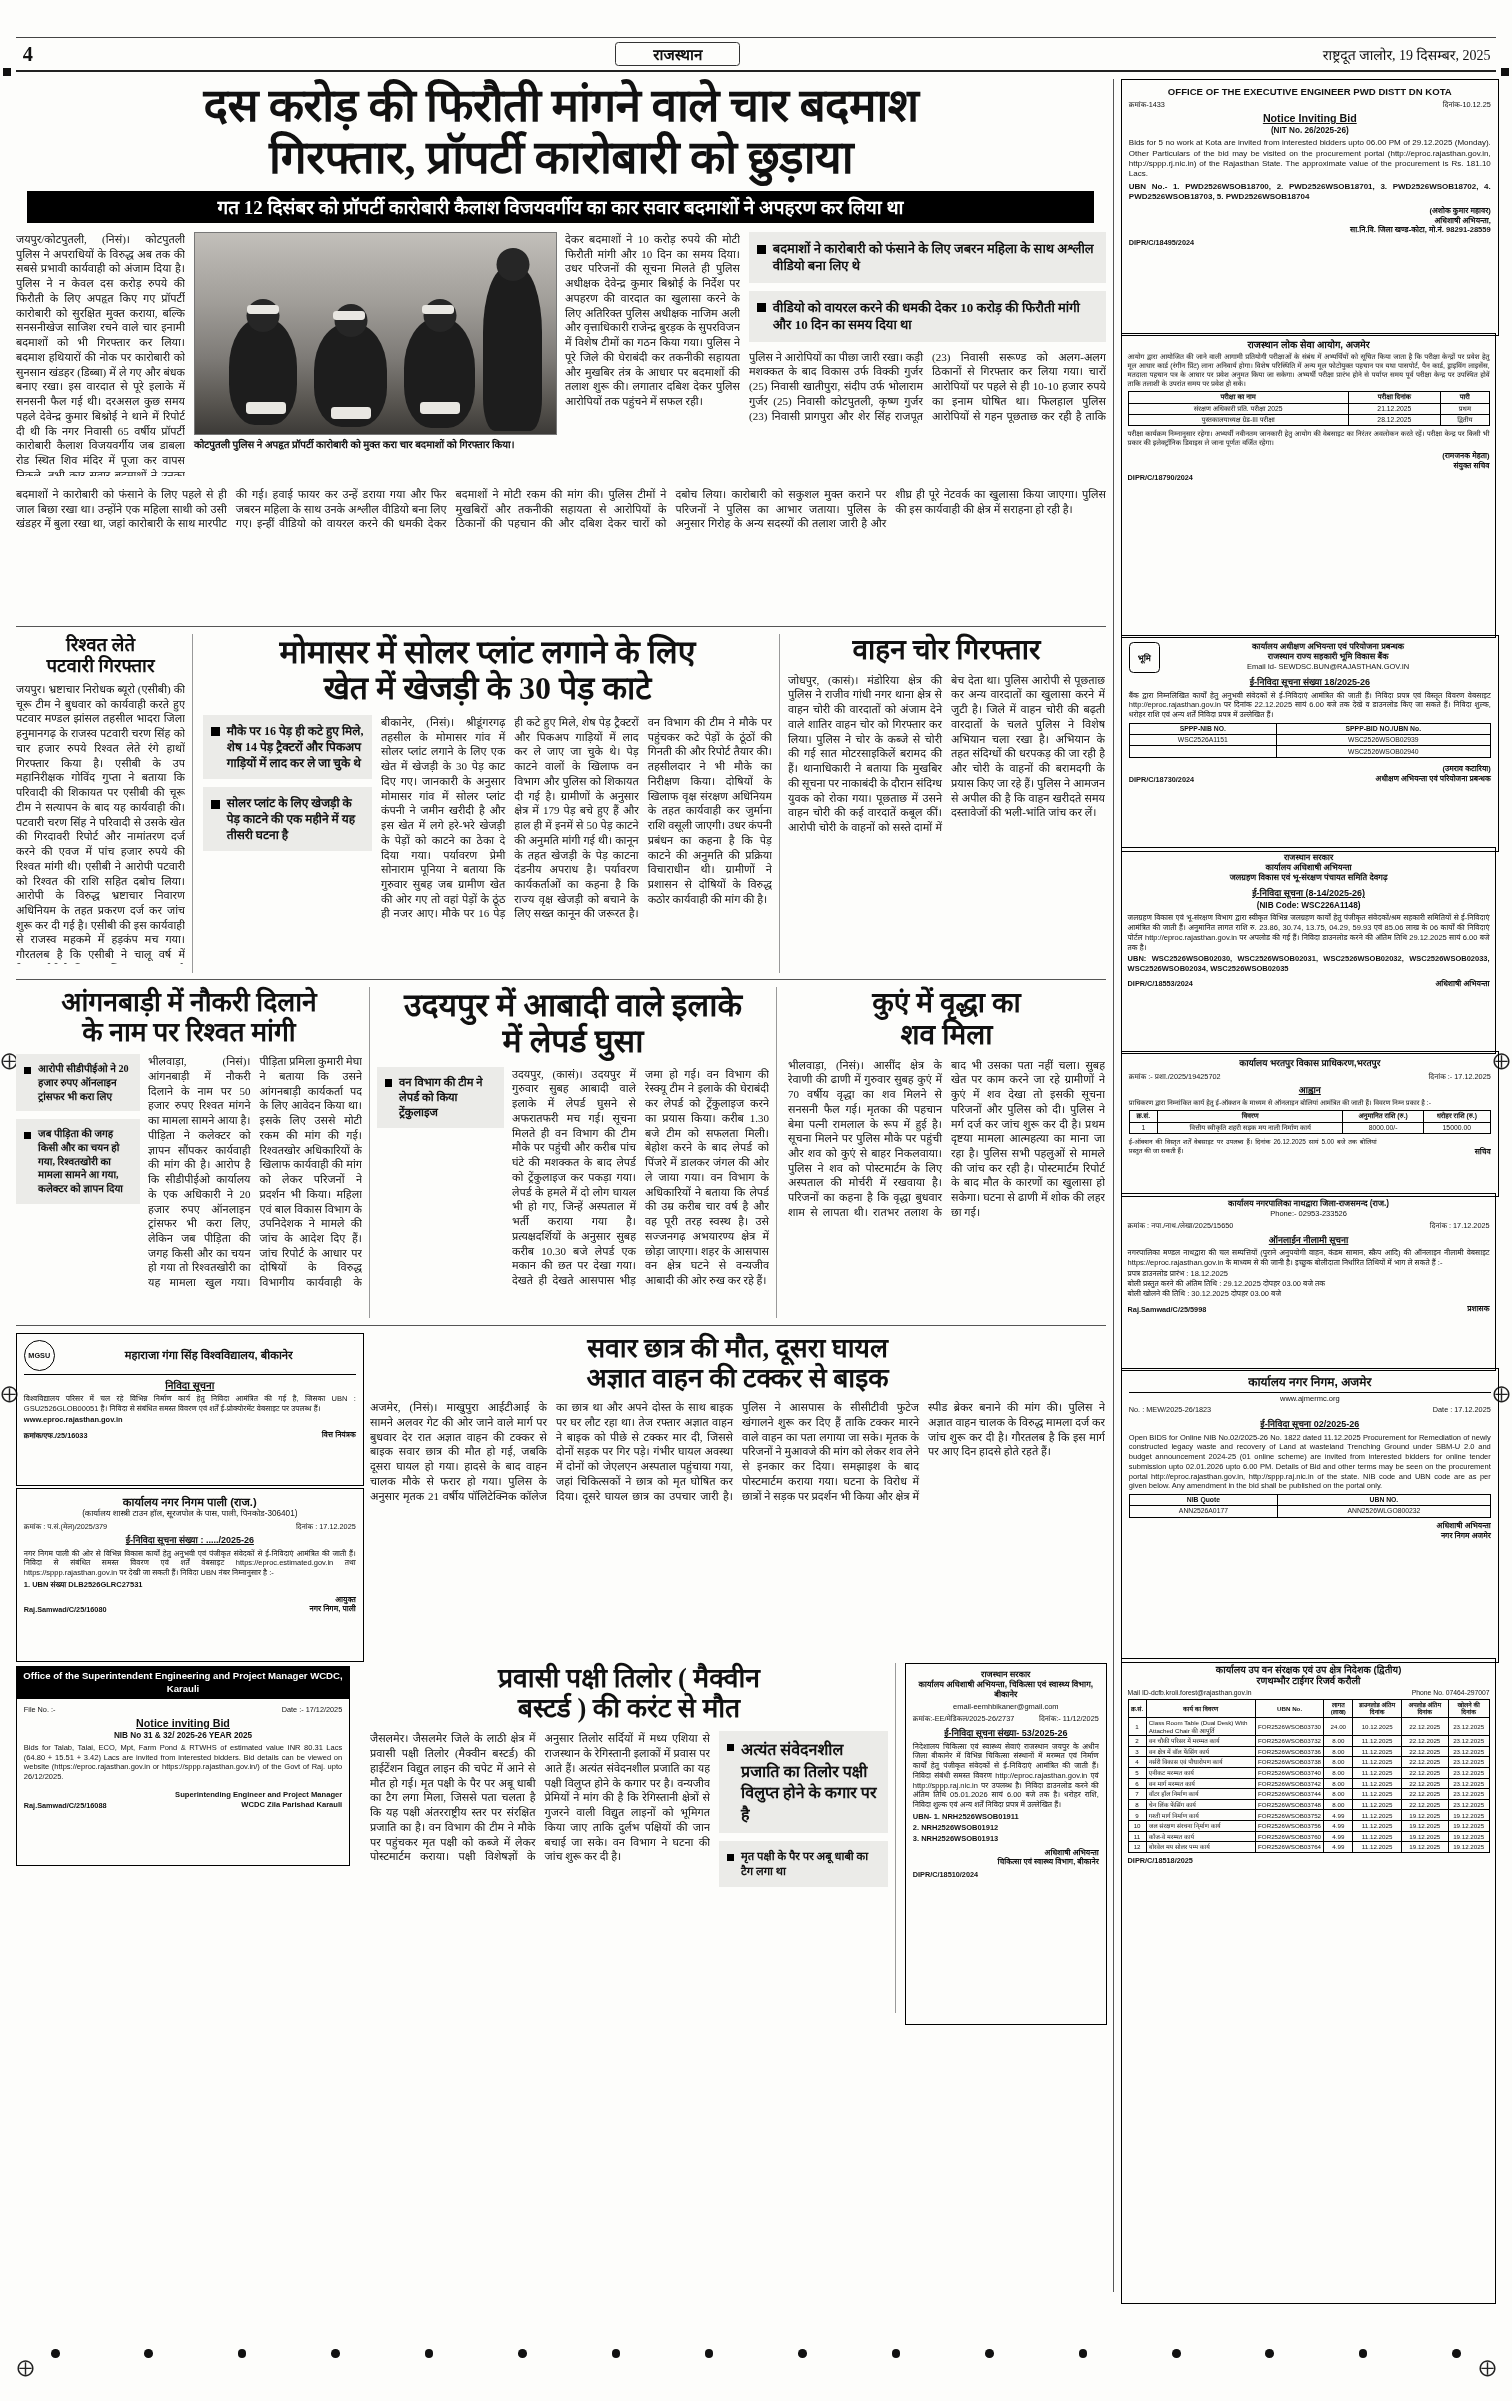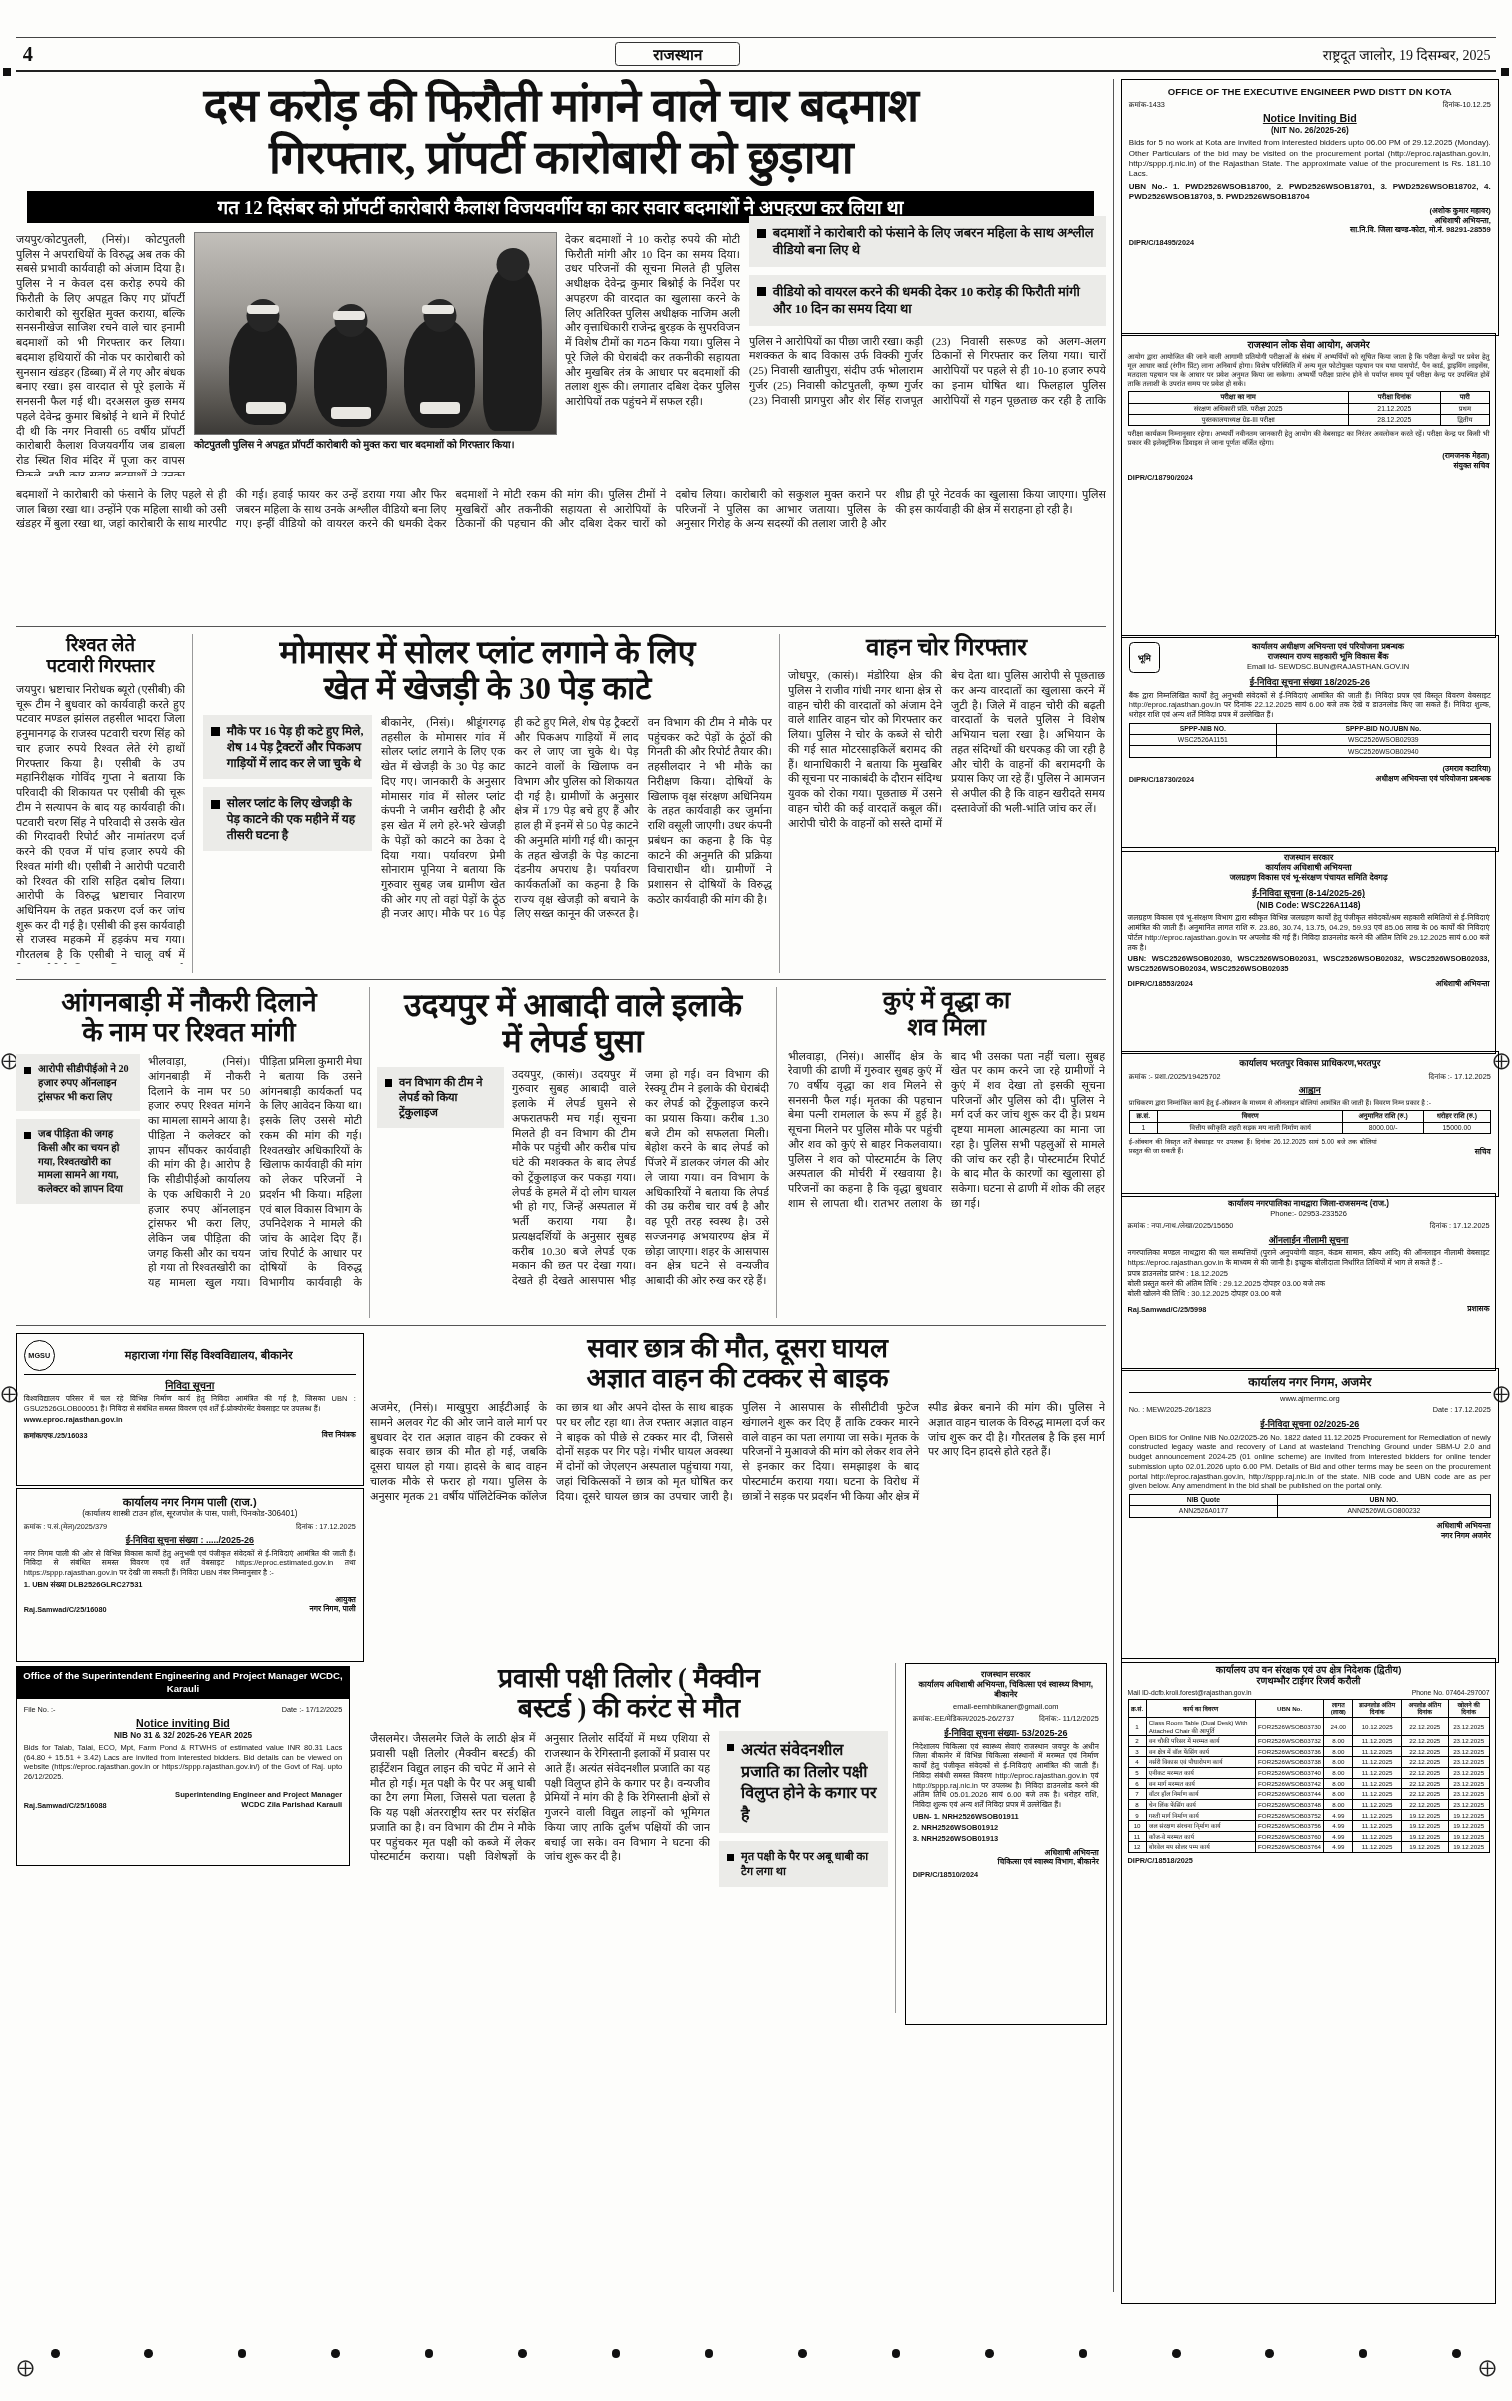--- a/index.html
+++ b/index.html
@@ -10,21 +10,21 @@
   #masthead{left:16px;top:37px;width:1480px;height:32px;border-top:0.6px solid #444;
             border-bottom:2.3px double #222;display:flex;align-items:center;justify-content:space-between;}
   #pageno{font-size:20.3px;font-weight:bold;padding-left:6.8px;}
   #section-box{border:1.1px solid #333;border-radius:3.4px;padding:1.1px 37px;font-size:15.2px;font-weight:bold;}
   #edition{font-size:14px;padding-right:5.6px;}
   
   .hserif{font-family:"Liberation Serif","DejaVu Serif",serif;font-weight:bold;text-align:center;line-height:1.14;}
   .h-xxl{font-size:46px;letter-spacing:-0.6px;}
   .h-xl{font-size:32px;}
   .h-lg{font-size:26.5px;}
-  .h-md{font-size:24px;}
+  .h-md{font-size:28px;}
   .h-sm{font-size:18.6px;}
   
   .ab{font-size:11px;line-height:1.34;text-align:justify;overflow:hidden;}
   .c2{column-count:2;column-gap:9px;}
   .c3{column-count:3;column-gap:9px;}
   .c4{column-count:4;column-gap:9px;}
   .c5{column-count:5;column-gap:9px;}
   .blackbar{background:#000;color:#fff;font-weight:bold;font-size:19px;text-align:center;
             display:flex;align-items:center;justify-content:center;}
   .hlbox{background:#ebebe8;display:flex;align-items:flex-start;padding:8px 8px;margin-bottom:8px;}
@@ -108,21 +108,21 @@
       <div class="bandage" style="left:227px;top:72px;width:32px;height:9px;"></div>
       <div class="bandage" style="left:51px;top:169px;width:40px;height:12.4px;"></div>
       <div class="bandage" style="left:136px;top:174px;width:40px;height:12.4px;"></div>
       <div class="bandage" style="left:225px;top:169px;width:40px;height:12.4px;"></div>
     </div>
     <figcaption class="caption">कोटपुतली पुलिस ने अपहृत प्रॉपर्टी कारोबारी को मुक्त करा चार बदमाशों को गिरफ्तार किया।</figcaption>
   </figure>
 
   <div class="abs ab" style="left:565px;top:232px;width:175px;height:244px;">देकर बदमाशों ने 10 करोड़ रुपये की मोटी फिरौती मांगी और 10 दिन का समय दिया। उधर परिजनों की सूचना मिलते ही पुलिस अधीक्षक देवेन्द्र कुमार बिश्नोई के निर्देश पर अपहरण की वारदात का खुलासा करने के लिए अतिरिक्त पुलिस अधीक्षक नाजिम अली और वृत्ताधिकारी राजेन्द्र बुरड़क के सुपरविजन में विशेष टीमों का गठन किया गया। पुलिस ने पूरे जिले की घेराबंदी कर तकनीकी सहायता और मुखबिर तंत्र के आधार पर बदमाशों की तलाश शुरू की। लगातार दबिश देकर पुलिस आरोपियों तक पहुंचने में सफल रही।</div>
 
-  <div class="abs" style="left:749px;top:216px;width:357px;height:244px;overflow:hidden;">
+  <div class="abs" style="left:749px;top:232px;width:357px;height:244px;overflow:hidden;">
     <div class="hlbox">
       <span class="hlsq"></span>
       <span class="hltx">बदमाशों ने कारोबारी को फंसाने के लिए जबरन महिला के साथ अश्लील वीडियो बना लिए थे</span>
     </div>
     <div class="hlbox">
       <span class="hlsq"></span>
       <span class="hltx">वीडियो को वायरल करने की धमकी देकर 10 करोड़ की फिरौती मांगी और 10 दिन का समय दिया था</span>
     </div>
     <div class="ab c2" style="height:85px;">पुलिस ने आरोपियों का पीछा जारी रखा। कड़ी मशक्कत के बाद विकास उर्फ विक्की गुर्जर (25) निवासी खातीपुरा, संदीप उर्फ भोलाराम गुर्जर (25) निवासी कोटपुतली, कृष्ण गुर्जर (23) निवासी प्रागपुरा और शेर सिंह राजपूत (23) निवासी सरूण्ड को अलग-अलग ठिकानों से गिरफ्तार कर लिया गया। चारों आरोपियों पर पहले से ही 10-10 हजार रुपये का इनाम घोषित था। फिलहाल पुलिस आरोपियों से गहन पूछताछ कर रही है ताकि गिरोह के अन्य नेटवर्क का पर्दाफाश किया जा सके।</div>
   </div>

